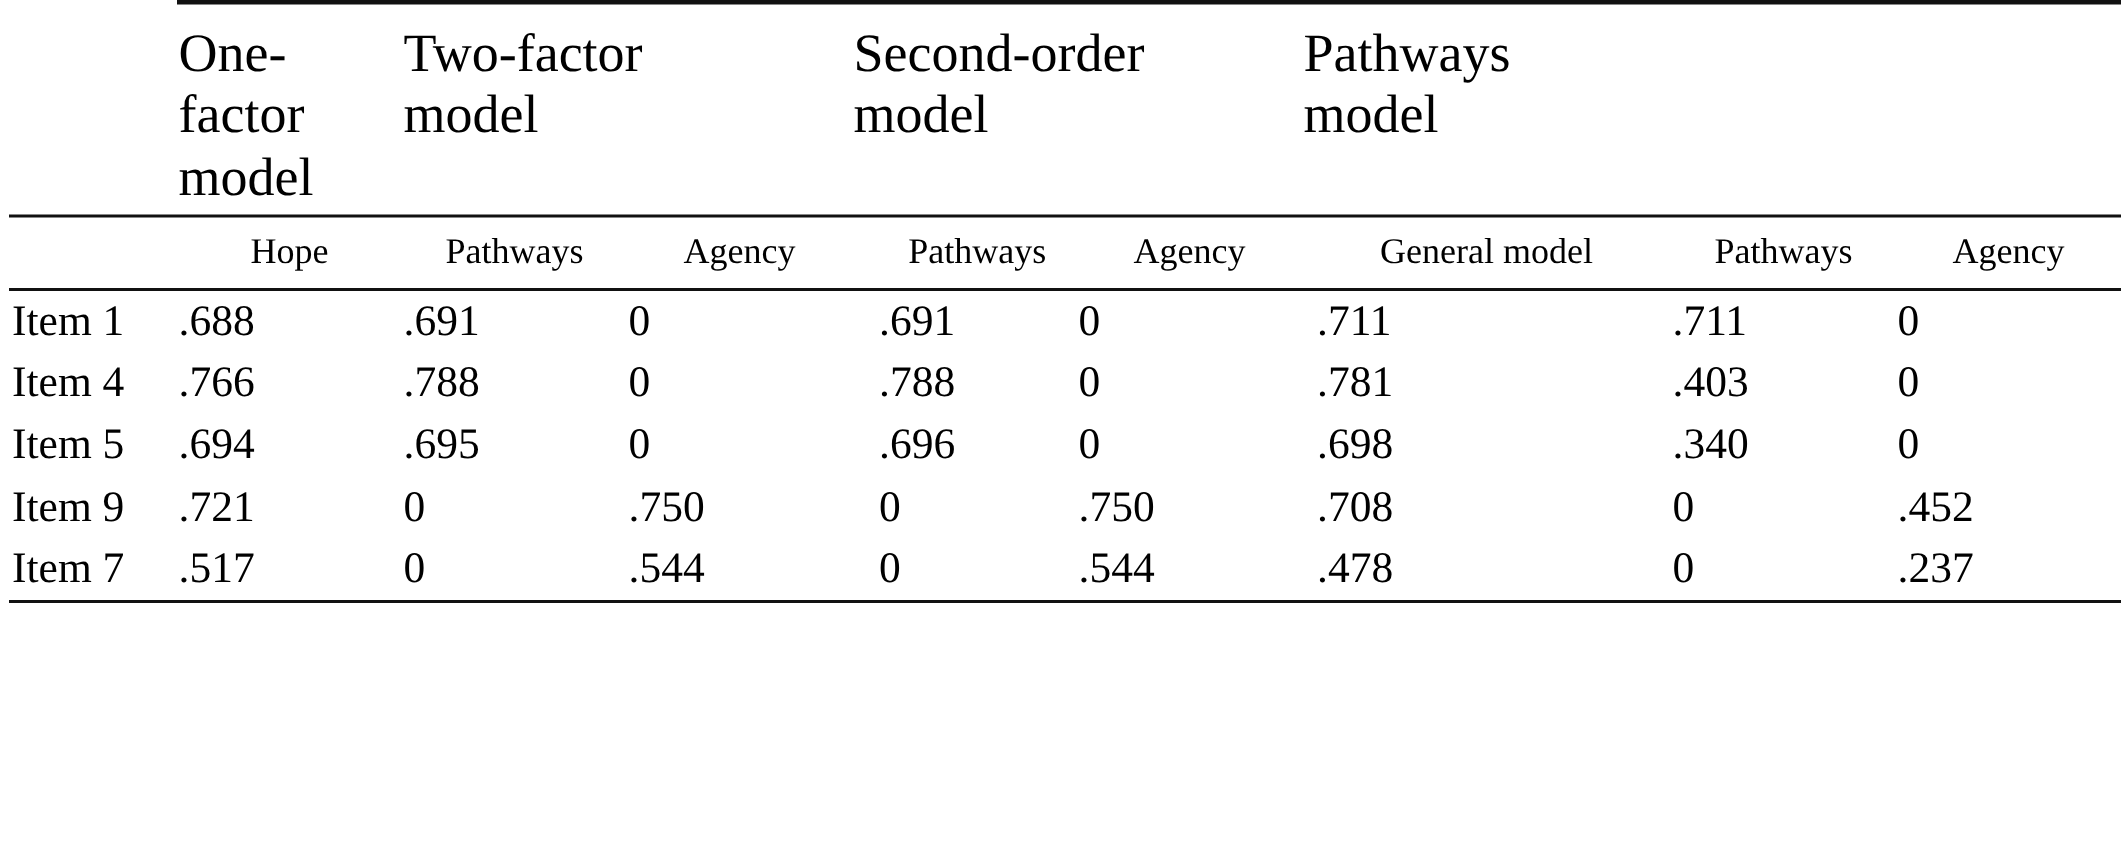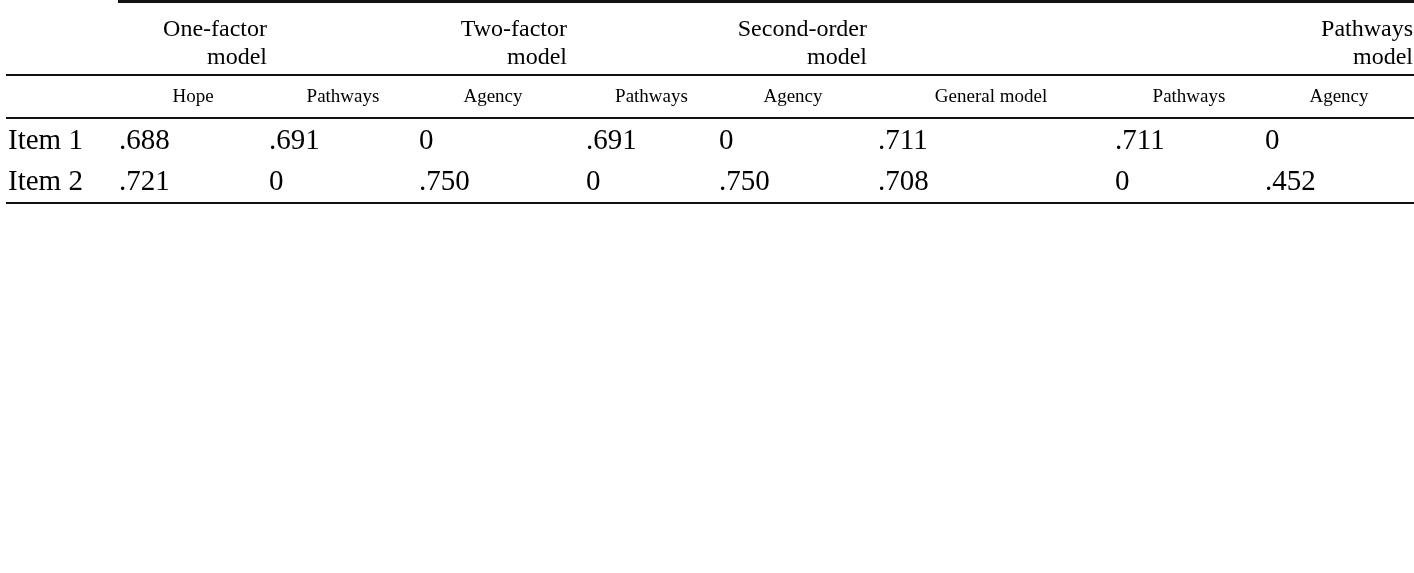--- a/index.html
+++ b/index.html
@@ -33,31 +33,31 @@
     border-top: 2px solid #111;
   }
   .rule-bot td {
     border-top: 2.5px solid #111;
   }
   
   tr.group-row td {
     vertical-align: top;
     padding-top: 12px;
     padding-bottom: 4px;
-    font-size: 24px;
-    text-align: right;
+    font-size: 36px;
+    text-align: left;
     line-height: 1.15;
   }
   tr.group-row td.spacer-cell {
     border: none;
   }
   tr.subhead-row td {
     padding-top: 10px;
     padding-bottom: 10px;
-    font-size: 19px;
+    font-size: 24px;
     line-height: 1.1;
   }
   tr.data-row td {
     padding-top: 3px;
     padding-bottom: 3px;
     font-size: 29px;
     line-height: 1.22;
   }
   tr.data-row td.item-label {
     text-align: left;
@@ -129,35 +129,68 @@
         <td class="num">.691</td>
         <td class="num">0</td>
         <td class="num pad-left-1">.691</td>
         <td class="num">0</td>
         <td class="num pad-left-2">.711</td>
         <td class="num">.711</td>
         <td class="num">0</td>
       </tr>
 
 
-
+      <tr class="data-row">
+        <td class="item-label">Item 4</td>
+        <td class="num">.766</td>
+        <td class="num">.788</td>
+        <td class="num">0</td>
+        <td class="num pad-left-1">.788</td>
+        <td class="num">0</td>
+        <td class="num pad-left-2">.781</td>
+        <td class="num">.403</td>
+        <td class="num">0</td>
+      </tr>
 
       <tr class="data-row">
-        <td class="item-label">Item 2</td>
+        <td class="item-label">Item 5</td>
+        <td class="num">.694</td>
+        <td class="num">.695</td>
+        <td class="num">0</td>
+        <td class="num pad-left-1">.696</td>
+        <td class="num">0</td>
+        <td class="num pad-left-2">.698</td>
+        <td class="num">.340</td>
+        <td class="num">0</td>
+      </tr>
+
+      <tr class="data-row">
+        <td class="item-label">Item 9</td>
         <td class="num">.721</td>
         <td class="num">0</td>
         <td class="num">.750</td>
         <td class="num pad-left-1">0</td>
         <td class="num">.750</td>
         <td class="num pad-left-2">.708</td>
         <td class="num">0</td>
         <td class="num">.452</td>
       </tr>
 
 
+      <tr class="data-row">
+        <td class="item-label">Item 7</td>
+        <td class="num">.517</td>
+        <td class="num">0</td>
+        <td class="num">.544</td>
+        <td class="num pad-left-1">0</td>
+        <td class="num">.544</td>
+        <td class="num pad-left-2">.478</td>
+        <td class="num">0</td>
+        <td class="num">.237</td>
+      </tr>
 
 
       <tr class="rule-bot">
         <td colspan="9" class="bottom-space"></td>
       </tr>
     </tbody>
   </table>
 </div>
 
 </body></html>

